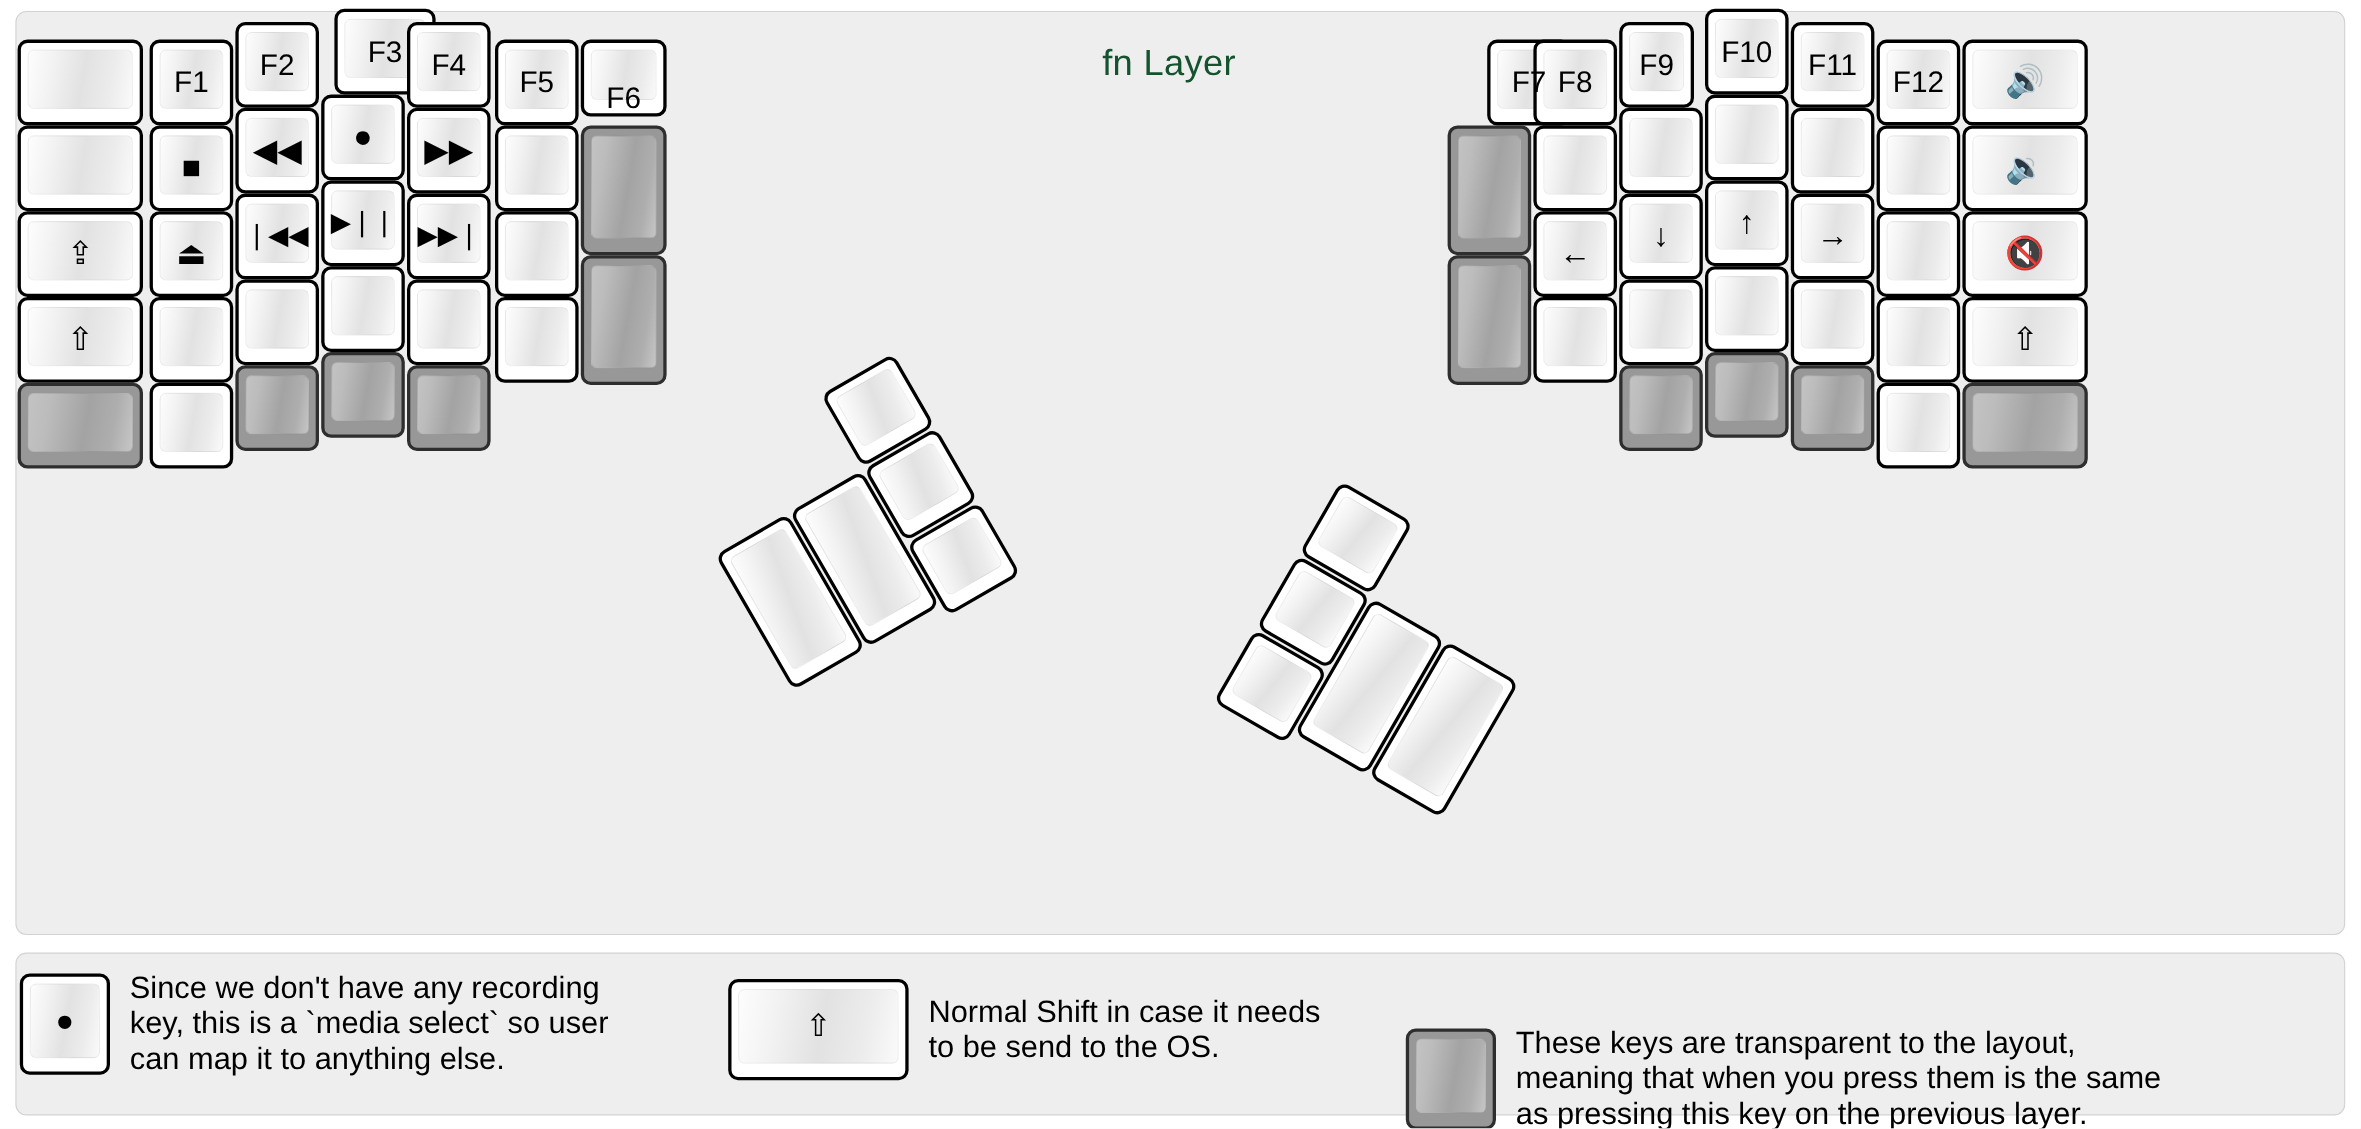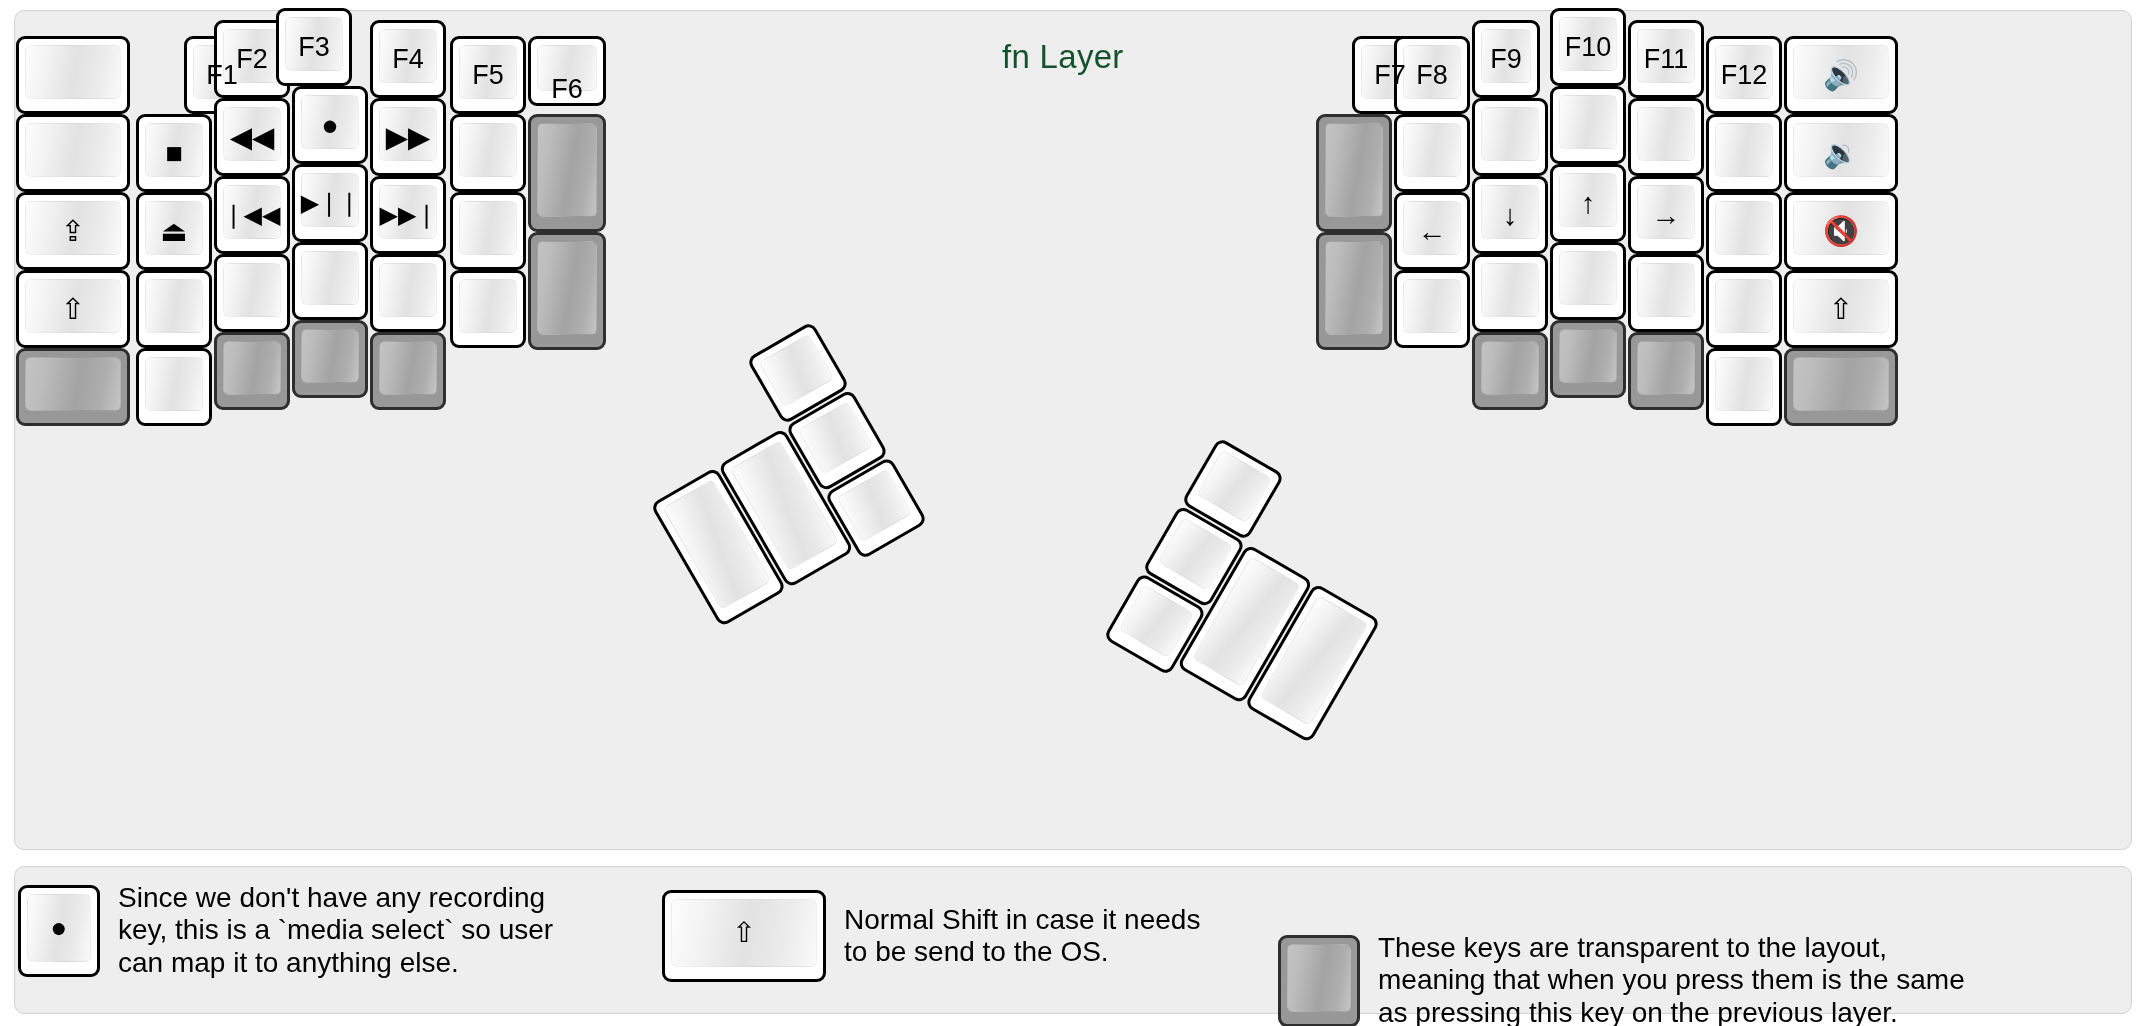--- a/index.html
+++ b/index.html
@@ -139,21 +139,21 @@
         <div class="top"></div>
         <span class="lbl glyph">⇪</span>
       </div>
       <div class="key" style="left: 16px; top: 270px; width: 114px; height: 78px;">
         <div class="top"></div>
         <span class="lbl glyph">⇧</span>
       </div>
       <div class="key transparent" style="left: 16px; top: 348px; width: 114px; height: 78px;">
         <div class="top"></div>
       </div>
-      <div class="key" style="left: 136px; top: 36px; width: 76px; height: 78px; margin-left: 48px;">
+      <div class="key" style="left: 136px; top: 36px; width: 76px; height: 78px;">
         <div class="top"></div>
         <span class="lbl">F1</span>
       </div>
       <div class="key" style="left: 136px; top: 114px; width: 76px; height: 78px;">
         <div class="top"></div>
         <span class="lbl glyph">■</span>
       </div>
       <div class="key" style="left: 136px; top: 192px; width: 76px; height: 78px;">
         <div class="top"></div>
         <span class="lbl glyph">⏏</span>
@@ -175,21 +175,21 @@
       <div class="key" style="left: 214px; top: 176px; width: 76px; height: 78px;">
         <div class="top"></div>
         <span class="lbl glyph-sm">❘◀◀</span>
       </div>
       <div class="key" style="left: 214px; top: 254px; width: 76px; height: 78px;">
         <div class="top"></div>
       </div>
       <div class="key transparent" style="left: 214px; top: 332px; width: 76px; height: 78px;">
         <div class="top"></div>
       </div>
-      <div class="key" style="left: 276px; top: 8px; width: 76px; height: 78px;">
+      <div class="key" style="left: 304px; top: 8px; width: 92px; height: 78px;">
         <div class="top"></div>
         <span class="lbl">F3</span>
       </div>
       <div class="key" style="left: 292px; top: 86px; width: 76px; height: 78px;">
         <div class="top"></div>
         <span class="lbl glyph">●</span>
       </div>
       <div class="key" style="left: 292px; top: 164px; width: 76px; height: 78px;">
         <div class="top"></div>
         <span class="lbl glyph-sm">▶❘❘</span>

